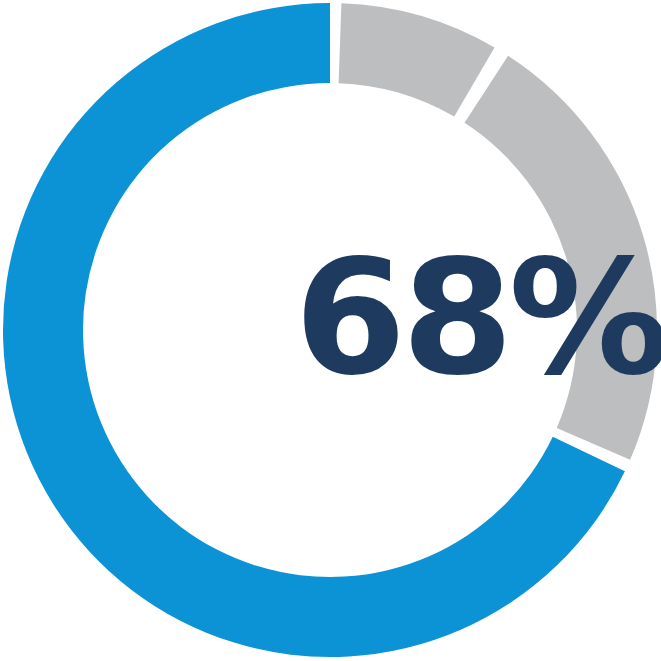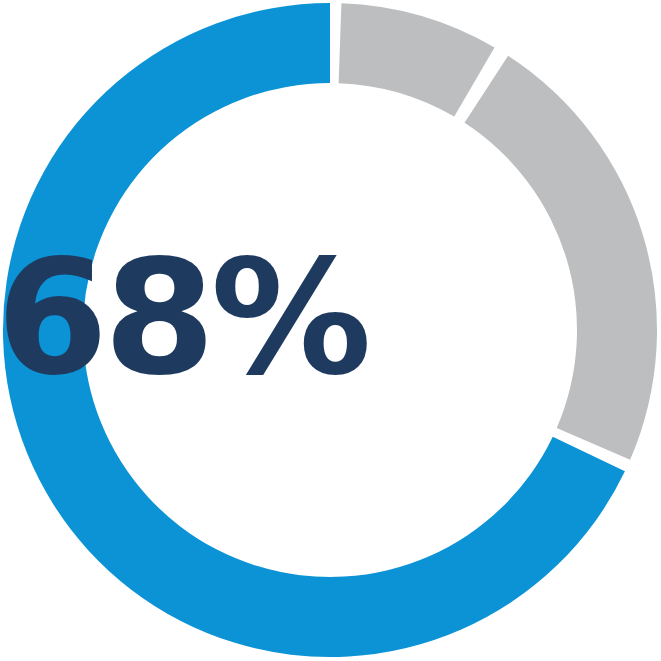--- a/index.html
+++ b/index.html
@@ -27,21 +27,21 @@
     display: block;
   }
   #center-label {
     position: absolute;
     left: 0;
     top: 0;
     width: 661px;
     height: 661px;
     display: flex;
     align-items: center;
-    justify-content: flex-start;
+    justify-content: flex-end;
     pointer-events: none;
   }
   #center-value {
     font-family: "DejaVu Sans", "Liberation Sans", sans-serif;
     font-weight: 700;
     font-size: 158px;
     line-height: 1;
     letter-spacing: -5px;
     color: #1e3a5f;
     transform: translateY(-13px) scaleX(1.02);

